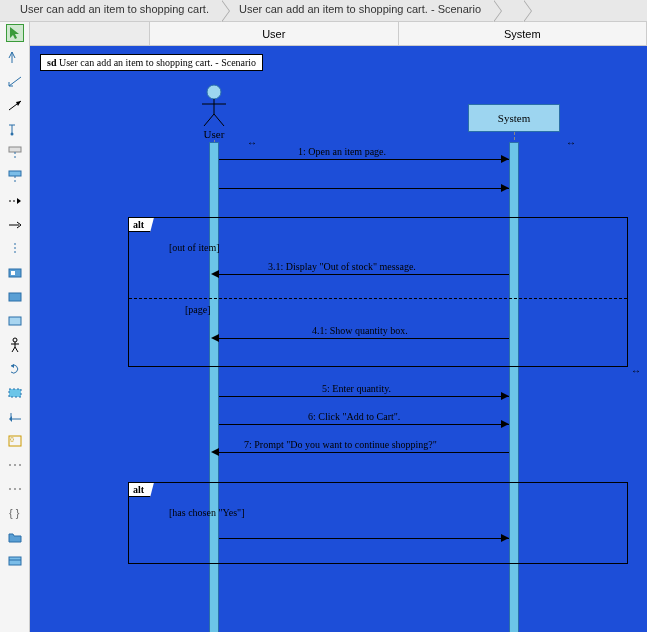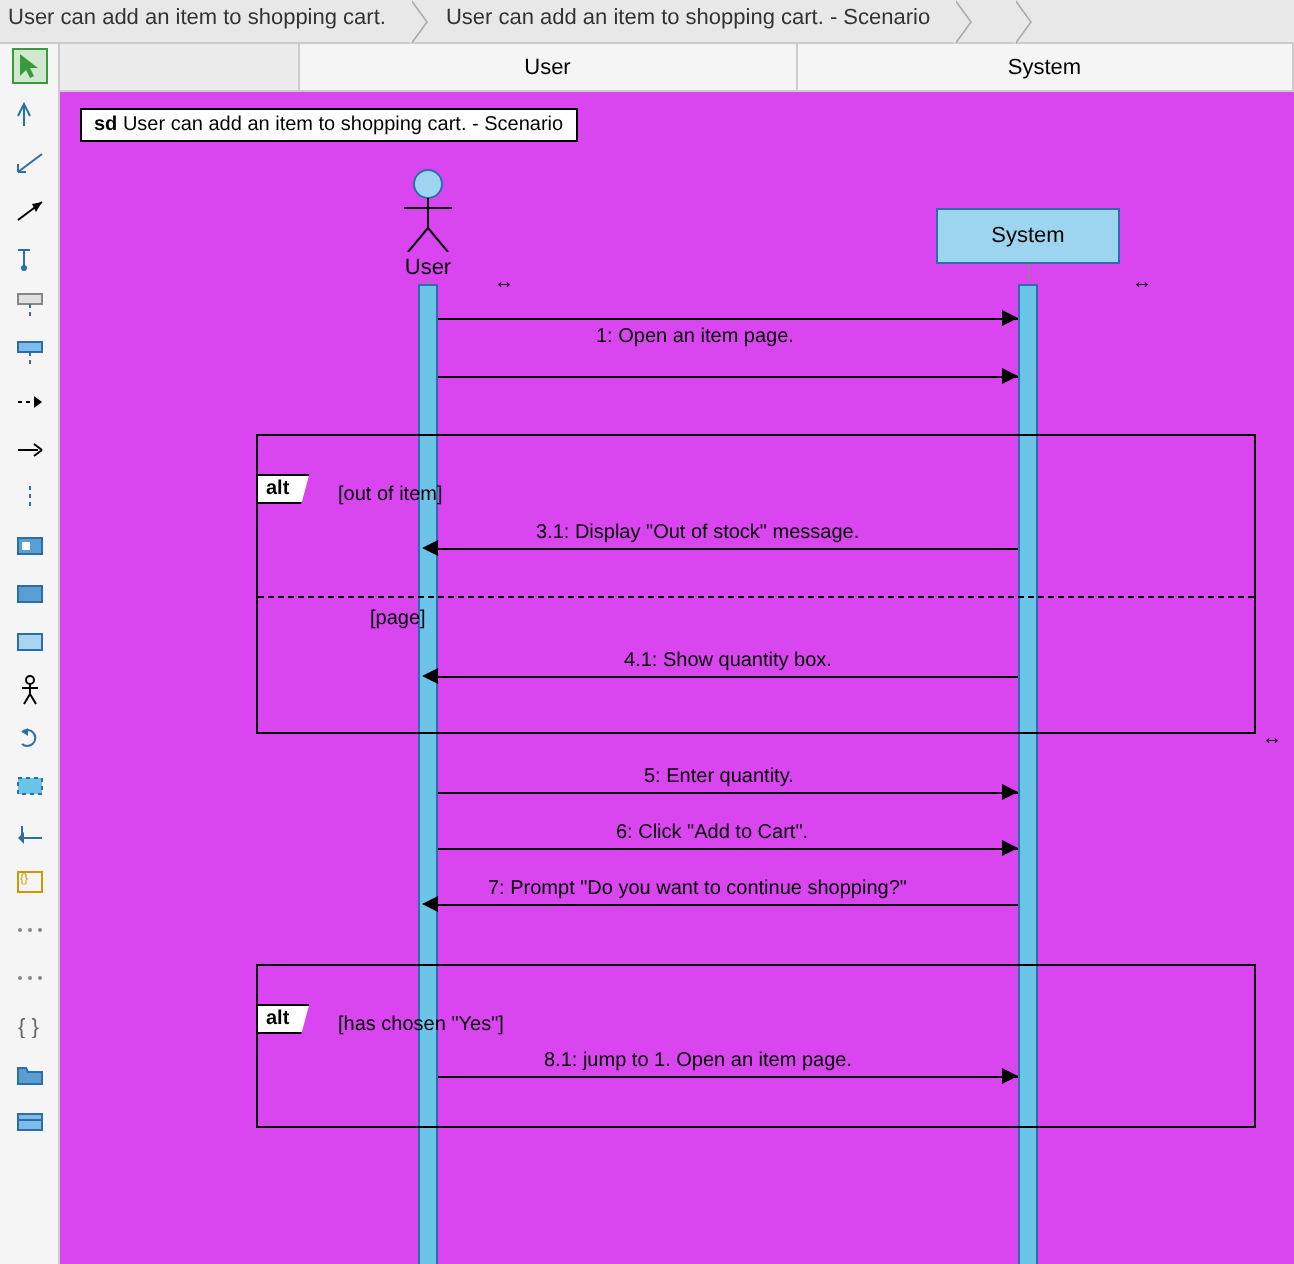--- a/index.html
+++ b/index.html
@@ -2,34 +2,34 @@
 <html><head>
 <meta charset="utf-8">
 <style>
 * { margin: 0; padding: 0; box-sizing: border-box; }
 body { font-family: Arial, sans-serif; font-size: 11px; background: #fff; width: 647px; height: 632px; overflow: hidden; }
 
 .breadcrumb { display: flex; background: #e8e8e8; height: 22px; border-bottom: 1px solid #ccc; }
 .crumb { padding: 3px 12px 3px 18px; position: relative; font-size: 11px; color: #333; cursor: pointer; }
 .crumb::after { content: ''; position: absolute; right: -8px; top: 0; border-left: 8px solid #e8e8e8; border-top: 11px solid transparent; border-bottom: 11px solid transparent; z-index: 2; }
 .crumb::before { content: ''; position: absolute; right: -9px; top: 0; border-left: 8px solid #aaa; border-top: 11px solid transparent; border-bottom: 11px solid transparent; z-index: 1; }
-.crumb:first-child { padding-left: 4px; }
+.crumb:first-child { padding-left: 20px; }
 
 .main { display: flex; height: calc(100% - 22px); }
 .toolbar { width: 30px; background: #f5f5f5; border-right: 1px solid #ccc; display: flex; flex-direction: column; align-items: center; padding-top: 2px; gap: 6px; }
 .tool { width: 18px; height: 18px; display: flex; align-items: center; justify-content: center; cursor: pointer; color: #2a6fa8; }
 .tool.green { color: #3a9b3a; }
 .tool.sel { background: #cfe8cf; border: 1px solid #3a9b3a; }
 
 .canvas-area { flex: 1; position: relative; background: #fff; overflow: hidden; }
 .header-row { display: flex; height: 24px; background: #ececec; border-bottom: 1px solid #ccc; }
 .header-spacer { width: 120px; border-right: 1px solid #ccc; }
 .header-col { flex: 1; text-align: center; line-height: 24px; font-size: 11px; border-right: 1px solid #ccc; background: #f5f5f5; }
 
-.diagram { position: relative; width: 100%; height: calc(100% - 24px); background: #d946ef; }
+.diagram { position: relative; width: 100%; height: calc(100% - 24px); background: #1d4ed8; font-family: Liberation Serif, serif; }
 
 .frame-label { position: absolute; left: 10px; top: 8px; border: 1px solid #000; background: #fff; padding: 2px 6px; font-size: 10px; }
 .frame-label .sd { font-weight: bold; }
 
 .actor-group { position: absolute; left: 160px; top: 38px; text-align: center; }
 .actor-svg { display: block; margin: 0 auto; }
 .actor-label { font-size: 11px; margin-top: 2px; }
 .resize-h { position: absolute; font-size: 10px; color: #000; }
 
 .system-box { position: absolute; left: 438px; top: 58px; width: 92px; height: 28px; background: #9dd5f0; border: 1px solid #2a6fa8; text-align: center; line-height: 26px; font-size: 11px; }
@@ -42,21 +42,21 @@
 .act-user { left: 179px; top: 96px; height: 508px; }
 .act-sys { left: 479px; top: 96px; height: 508px; }
 
 .msg { position: absolute; height: 1px; background: #000; }
 .msg-label { position: absolute; font-size: 10px; white-space: nowrap; }
 .arrowhead { position: absolute; width: 0; height: 0; }
 .arrowhead.right { border-left: 8px solid #000; border-top: 4px solid transparent; border-bottom: 4px solid transparent; }
 .arrowhead.left { border-right: 8px solid #000; border-top: 4px solid transparent; border-bottom: 4px solid transparent; }
 
 .alt-frame { position: absolute; border: 1px solid #000; }
-.alt-tag { position: absolute; left: -1px; top: -1px; border: 1px solid #000; border-right: none; background: #fff; padding: 1px 10px 1px 4px; font-size: 10px; font-weight: bold; clip-path: polygon(0 0, 100% 0, 85% 100%, 0 100%); margin-top: 20px; }
+.alt-tag { position: absolute; left: -1px; top: -1px; border: 1px solid #000; border-right: none; background: #fff; padding: 1px 10px 1px 4px; font-size: 10px; font-weight: bold; clip-path: polygon(0 0, 100% 0, 85% 100%, 0 100%); }
 .guard { position: absolute; font-size: 10px; }
 .alt-divider { position: absolute; left: 0; right: 0; height: 0; border-top: 1px dashed #000; }
 </style>
 </head>
 <body>
 
 <div class="breadcrumb">
   <div class="crumb">User can add an item to shopping cart.</div>
   <div class="crumb">User can add an item to shopping cart. - Scenario</div>
   <div class="crumb"></div>
@@ -233,21 +233,21 @@
       <div class="system-box">System</div>
       <div class="resize-h" style="left:536px; top:90px;">↔</div>
 
       <div class="lifeline user"></div>
       <div class="lifeline system"></div>
       <div class="activation act-user"></div>
       <div class="activation act-sys"></div>
 
       <div class="msg" style="left:189px; top:113px; width:290px;"></div>
       <div class="arrowhead right" style="left:471px; top:109px;"></div>
-      <div class="msg-label" style="left:268px; top:100px;margin-top:17px;">1: Open an item page.</div>
+      <div class="msg-label" style="left:268px; top:100px;">1: Open an item page.</div>
 
       <div class="msg" style="left:189px; top:142px; width:290px;"></div>
       <div class="arrowhead right" style="left:471px; top:138px;"></div>
 
       <div class="alt-frame" style="left:98px; top:171px; width:500px; height:150px;">
         <div class="alt-tag">alt</div>
         <div class="guard" style="left:40px; top:24px;">[out of item]</div>
         <div class="alt-divider" style="top:80px;"></div>
         <div class="guard" style="left:56px; top:86px;">[page]</div>
       </div>
@@ -273,16 +273,15 @@
       <div class="arrowhead left" style="left:181px; top:402px;"></div>
       <div class="msg-label" style="left:214px; top:393px;">7: Prompt "Do you want to continue shopping?"</div>
 
       <div class="alt-frame" style="left:98px; top:436px; width:500px; height:82px;">
         <div class="alt-tag">alt</div>
         <div class="guard" style="left:40px; top:24px;">[has chosen "Yes"]</div>
       </div>
 
       <div class="msg" style="left:189px; top:492px; width:290px;"></div>
       <div class="arrowhead right" style="left:471px; top:488px;"></div>
-      <div class="msg-label" style="left:242px; top:479px;">8.1: jump to 1. Open an item page.</div>
     </div>
   </div>
 </div>
 
 </body></html>

